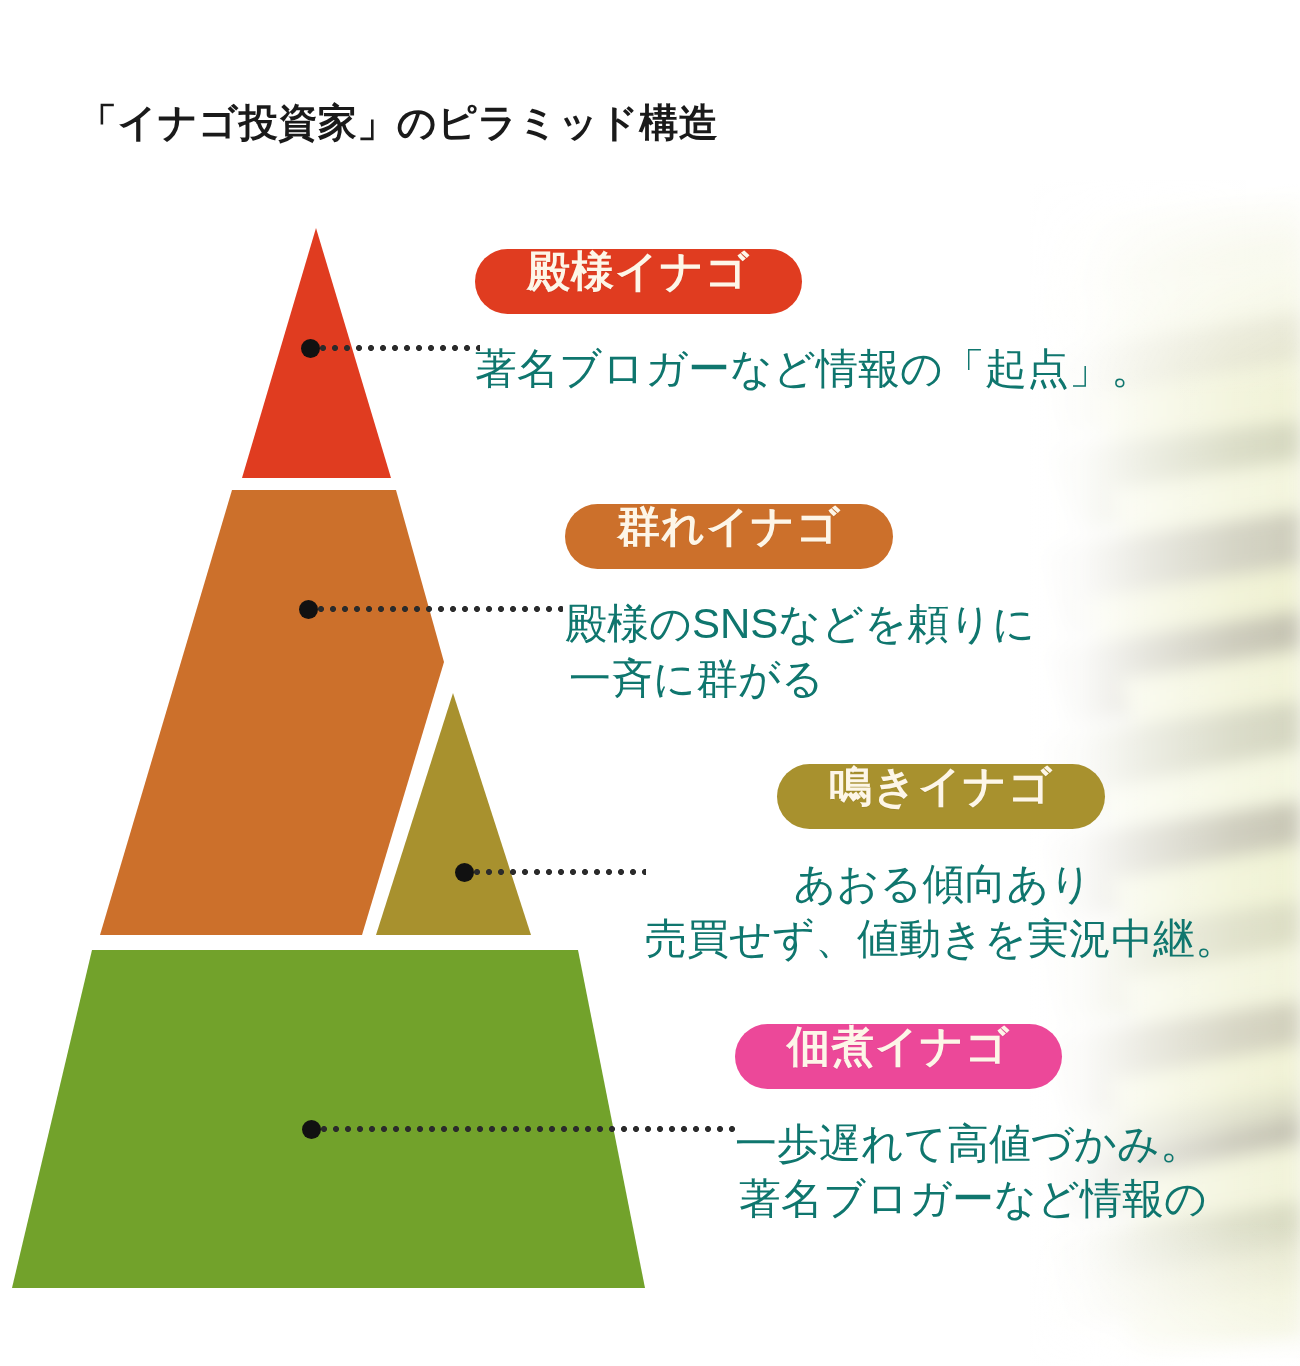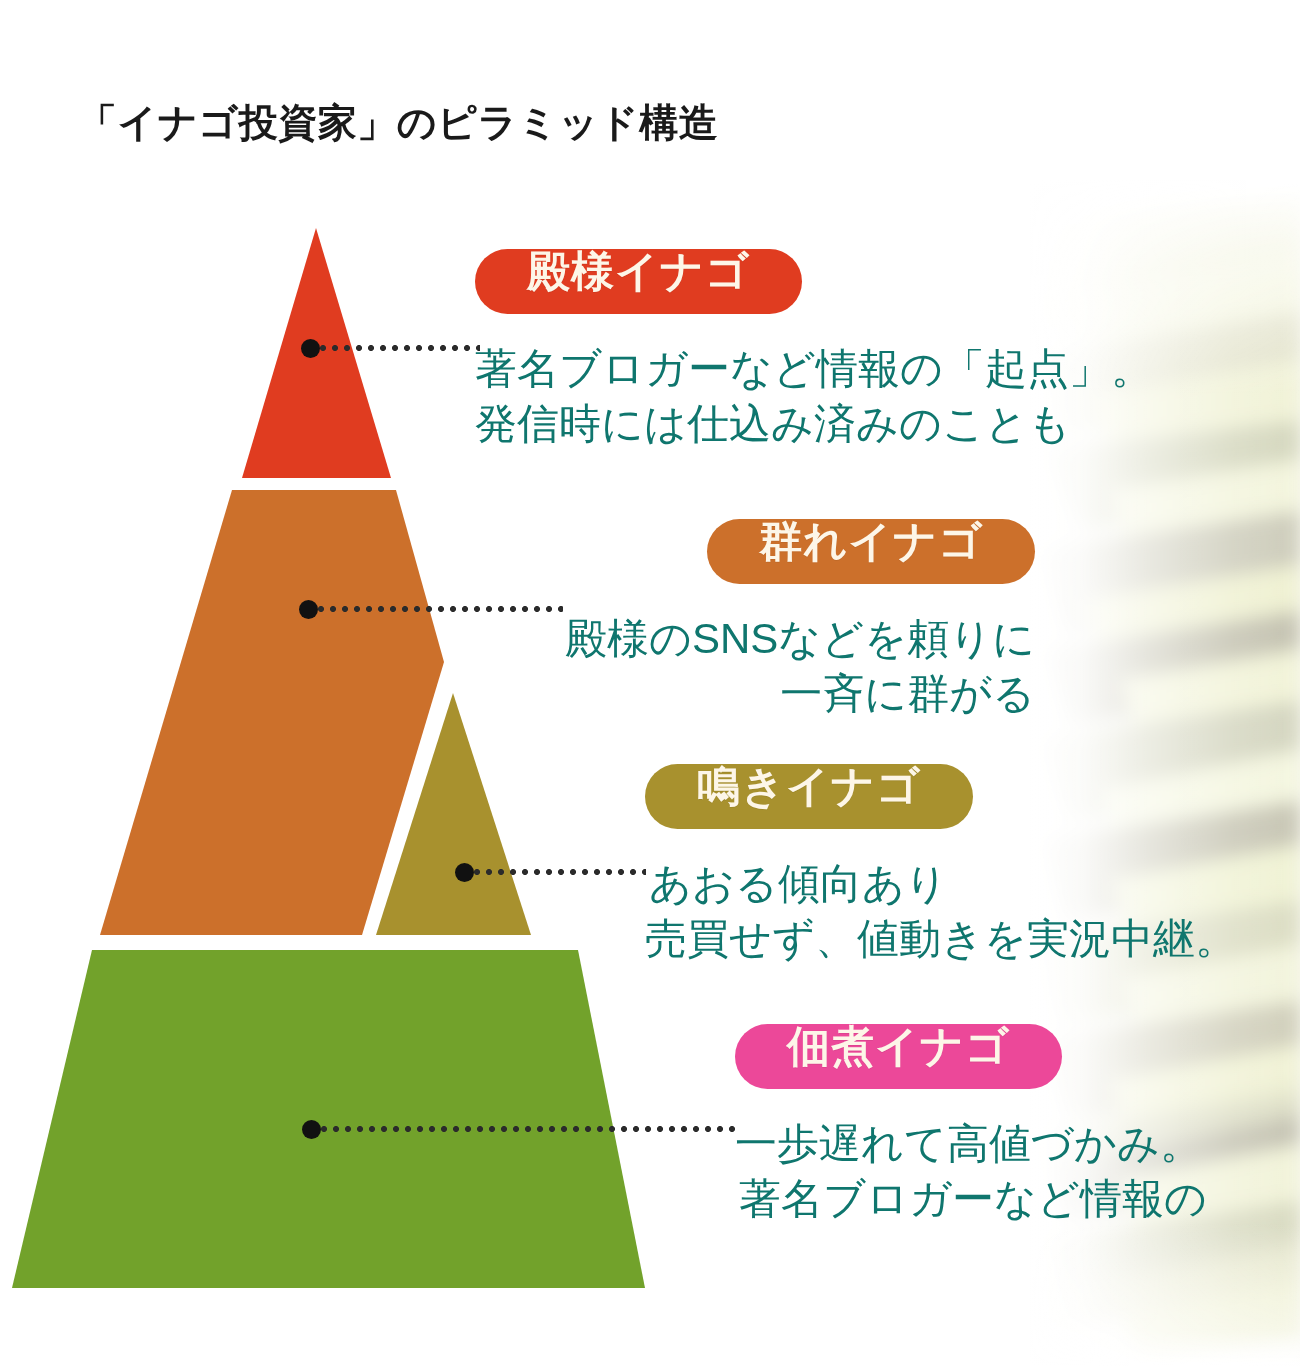--- a/index.html
+++ b/index.html
@@ -171,33 +171,32 @@
 <div class="leader-dot" style="left:455px; top:863px;"></div>
 <div class="leader" style="left:471px; top:869px; width:175px;"></div>
 
 <div class="leader-dot" style="left:302px; top:1120px;"></div>
 <div class="leader" style="left:318px; top:1126px; width:418px;"></div>
 
 <div class="callout" style="left:475px; top:249px;">
   <div class="badge" style="background:#E03C20;">殿様イナゴ</div>
   <div class="desc">
     <span class="line">著名ブロガーなど情報の「起点」。</span>
-    <span class="line">発信時には仕込み済みのことも</span>
-  </div>
-</div>
-
-<div class="callout" style="left:565px; top:519px;text-align:right;">
+  </div>
+</div>
+
+<div class="callout" style="left:565px; top:504px;">
   <div class="badge" style="background:#CC702B;">群れイナゴ</div>
   <div class="desc">
     <span class="line">殿様のSNSなどを頼りに</span>
     <span class="line indent">一斉に群がる</span>
   </div>
 </div>
 
-<div class="callout" style="left:645px; top:764px;">
+<div class="callout" style="left:645px; top:764px;text-align:center;">
   <div class="badge" style="background:#A8912E;">鳴きイナゴ</div>
   <div class="desc">
     <span class="line indent">あおる傾向あり</span>
     <span class="line">売買せず、値動きを実況中継。</span>
   </div>
 </div>
 
 <div class="callout" style="left:735px; top:1024px;">
   <div class="badge" style="background:#ec4899;">佃煮イナゴ</div>
   <div class="desc">

